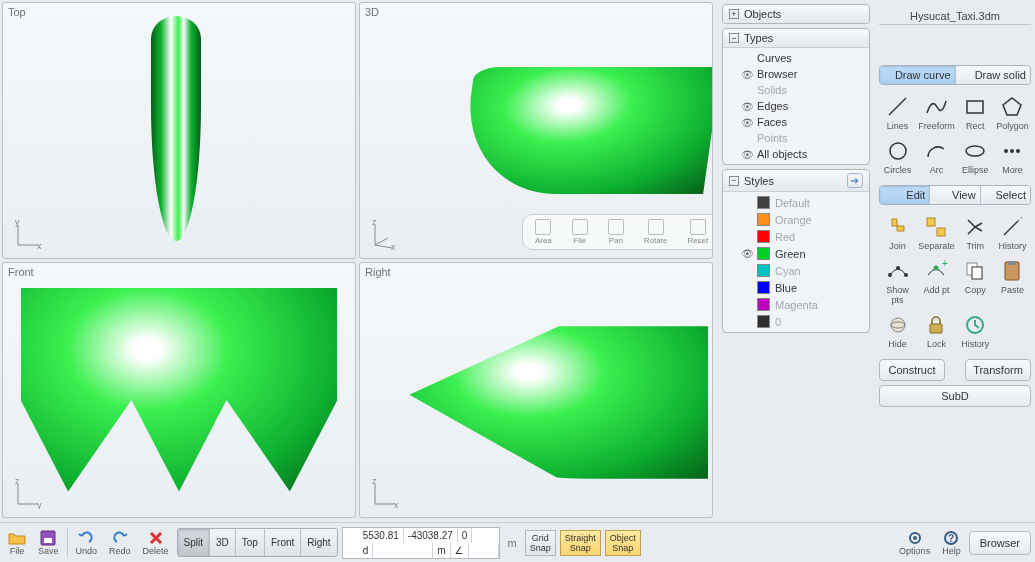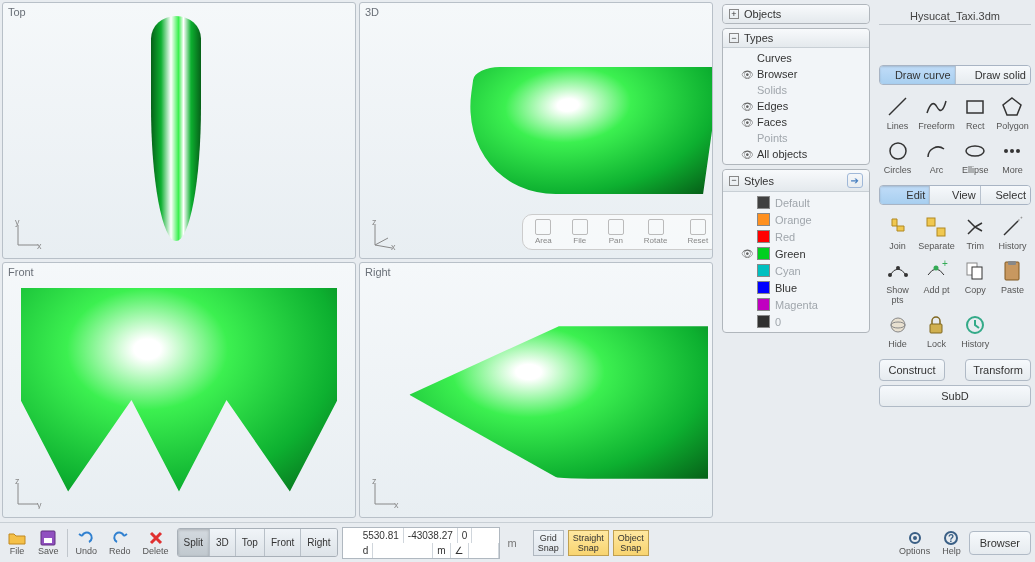--- a/index.html
+++ b/index.html
@@ -61,21 +61,21 @@
 .bottom-tool-label { font-size: 9px; color: #555; }
 .bottom-btn-group { display: flex; border: 1px solid #a8b0b8; border-radius: 3px; overflow: hidden; }
 .bottom-btn { padding: 8px 6px; background: linear-gradient(#f0f4f8, #dde3e8); border-right: 1px solid #b8c0c8; cursor: pointer; font-size: 10px; }
 .bottom-btn:last-child { border-right: none; }
 .bottom-btn.active { background: linear-gradient(#d4dae0, #c0c8ce); box-shadow: inset 0 1px 3px rgba(0,0,0,0.2); }
 .coord-box { display: flex; flex-direction: column; border: 1px solid #b0b8c0; background: #fff; }
 .coord-row { display: flex; font-size: 10px; padding-left: 16px; }
 .coord-cell { padding: 2px 4px; border-right: 1px solid #d0d6dc; min-width: 40px; text-align: right; }
 .coord-unit { color: #777; padding: 2px 4px; }
 .snap-box { display: flex; flex-direction: column; align-items: center; border: 1px solid #c0a050; background: linear-gradient(#ffe8a0, #f8d470); padding: 2px 4px; font-size: 9px; cursor: pointer; }
-.snap-box.grid-snap { background: linear-gradient(#f0f4f8,#e0e6ec); border-color:#b0b8c0;margin-left:8px; }
+.snap-box.grid-snap { background: linear-gradient(#f0f4f8,#e0e6ec); border-color:#b0b8c0; }
 .spacer { flex: 1; }
 .browser-btn { padding: 5px 10px; background: linear-gradient(#f6f9fc,#e6ebef); border: 1px solid #b0bac6; border-radius: 4px; cursor: pointer; }
 
 svg { display: block; }
 </style>
 </head>
 <body>
 
 <div class="viewports">
   <div class="viewport vp-top">

